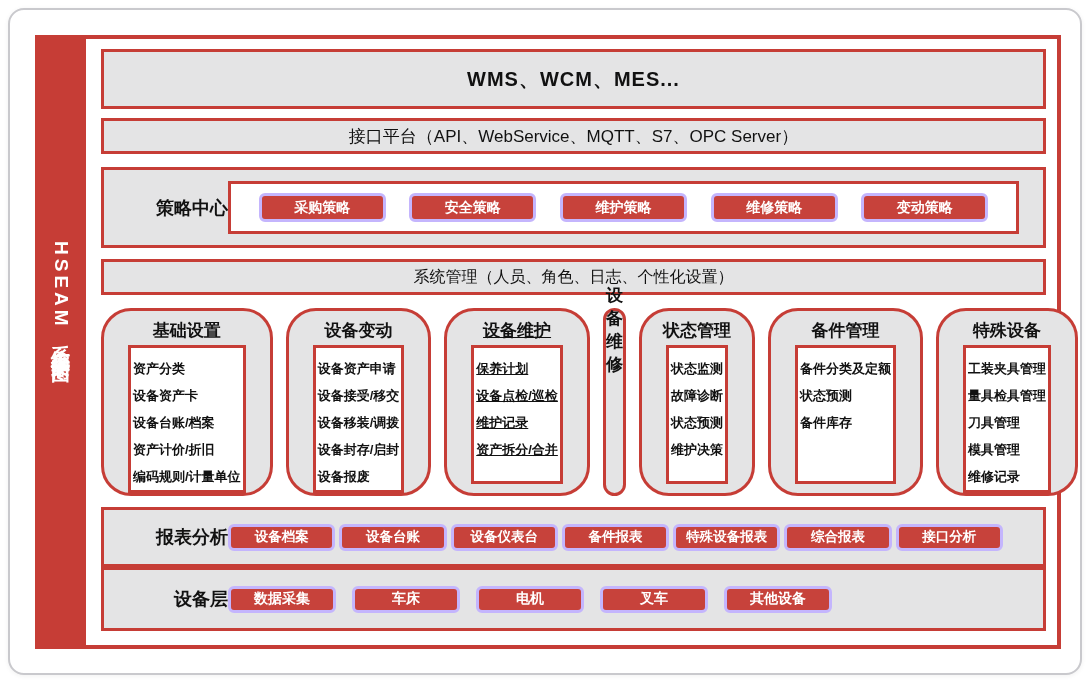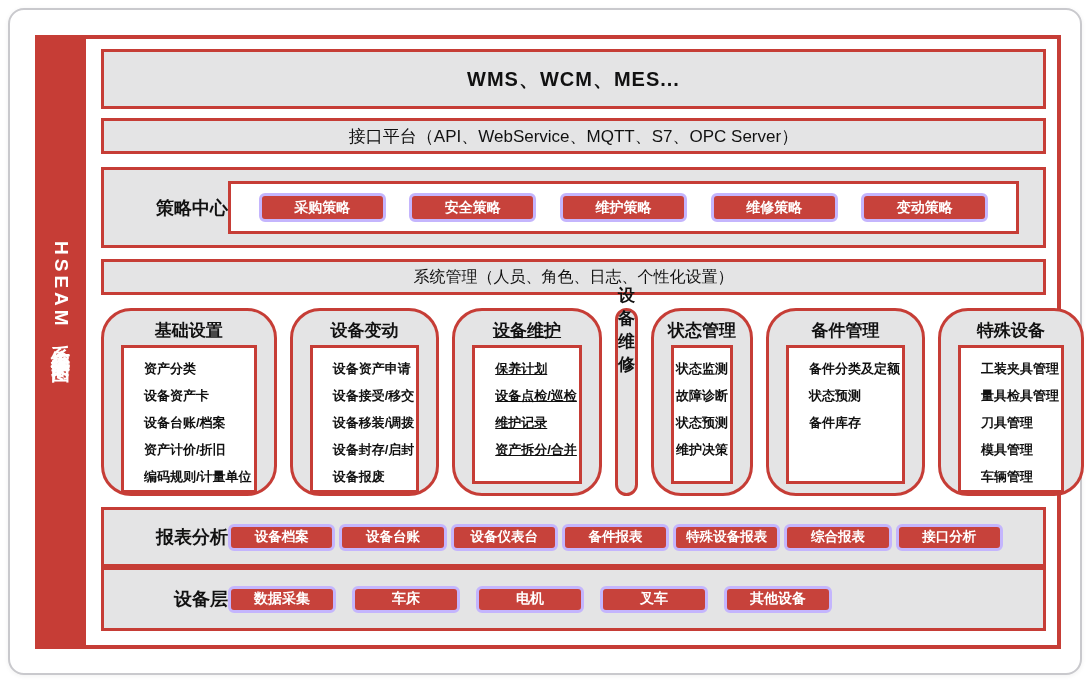--- a/index.html
+++ b/index.html
@@ -67,23 +67,23 @@
   .row5 .module:nth-child(4) { flex: 115 0 0; }
   .row5 .module:nth-child(5) { flex: 98 0 0; justify-content: space-between; }
   .row5 .module:nth-child(6) { flex: 130 0 0; }
   .row5 .module:nth-child(7) { flex: 123 0 0; }
   .module-title {
     height: 34px; padding-top: 4px;
     display: flex; align-items: center; justify-content: center;
     font-size: 17px; font-weight: bold; flex: 0 0 auto;
   }
   .module-list {
-    flex: 1; margin: 0 17px 9px;
+    flex: 1; margin: 0 24px 9px;
     background: #fff; border: 3px solid #c63d36;
-    padding: 7px 2px 0 20px;
+    padding: 7px 2px 0 2px;
   }
   .module-item { font-size: 13px; font-weight: 600; line-height: 27px; white-space: nowrap; }
   .row5 .module:nth-child(4) .module-list,
   .row5 .module:nth-child(5) .module-list { text-align: center; padding-left: 2px; }
   .row6 { height: 60px; margin-bottom: 0; display: flex; align-items: center; }
   .report-buttons { flex: 1; display: flex; gap: 4px; padding-right: 40px; align-items: center; }
   .report-buttons .btn { flex: 1; height: 27px; font-size: 13.5px; padding: 0 3px; }
   .row7 { height: 64px; display: flex; align-items: center; }
   .device-buttons { display: flex; gap: 16px; align-items: center; }
   .device-buttons .btn { width: 108px; height: 27px; }
@@ -178,21 +178,21 @@
           </div>
         </div>
 
         <div class="panel module">
           <div class="module-title">特殊设备</div>
           <div class="module-list">
             <div class="module-item">工装夹具管理</div>
             <div class="module-item">量具检具管理</div>
             <div class="module-item">刀具管理</div>
             <div class="module-item">模具管理</div>
-            <div class="module-item">车辆管理</div>
+            <div class="module-item">维修记录</div>
           </div>
         </div>
 
       </div>
 
       <div class="panel row6">
         <div class="row-label">报表分析</div>
         <div class="report-buttons">
           <div class="btn">设备档案</div>
           <div class="btn">设备台账</div>

